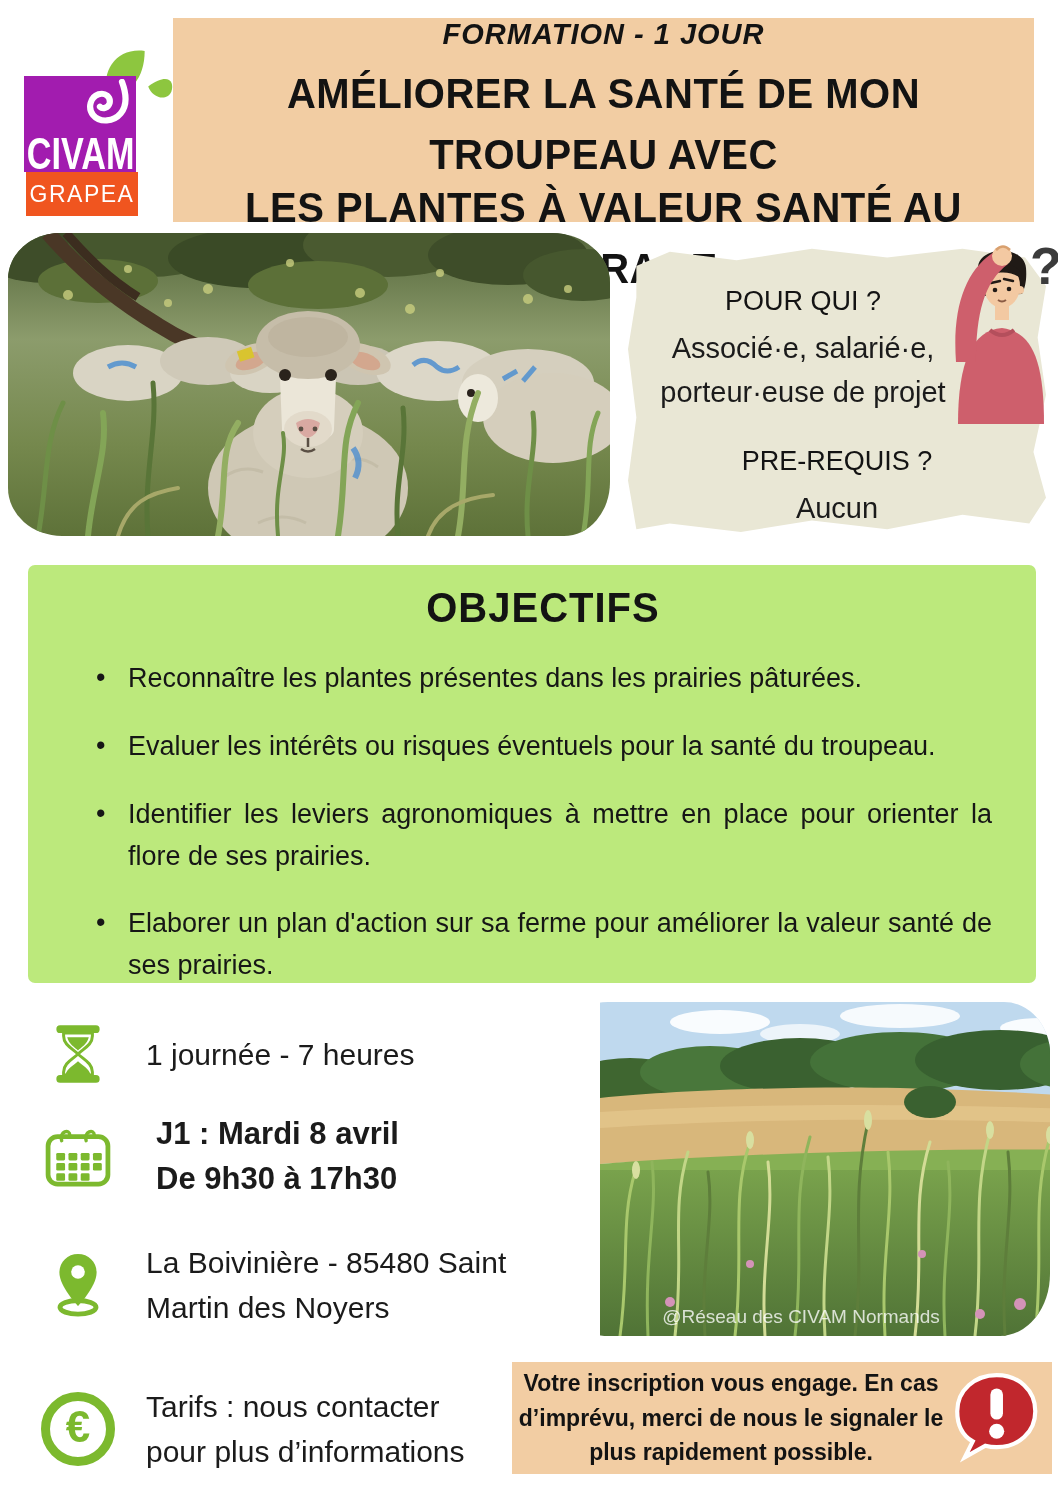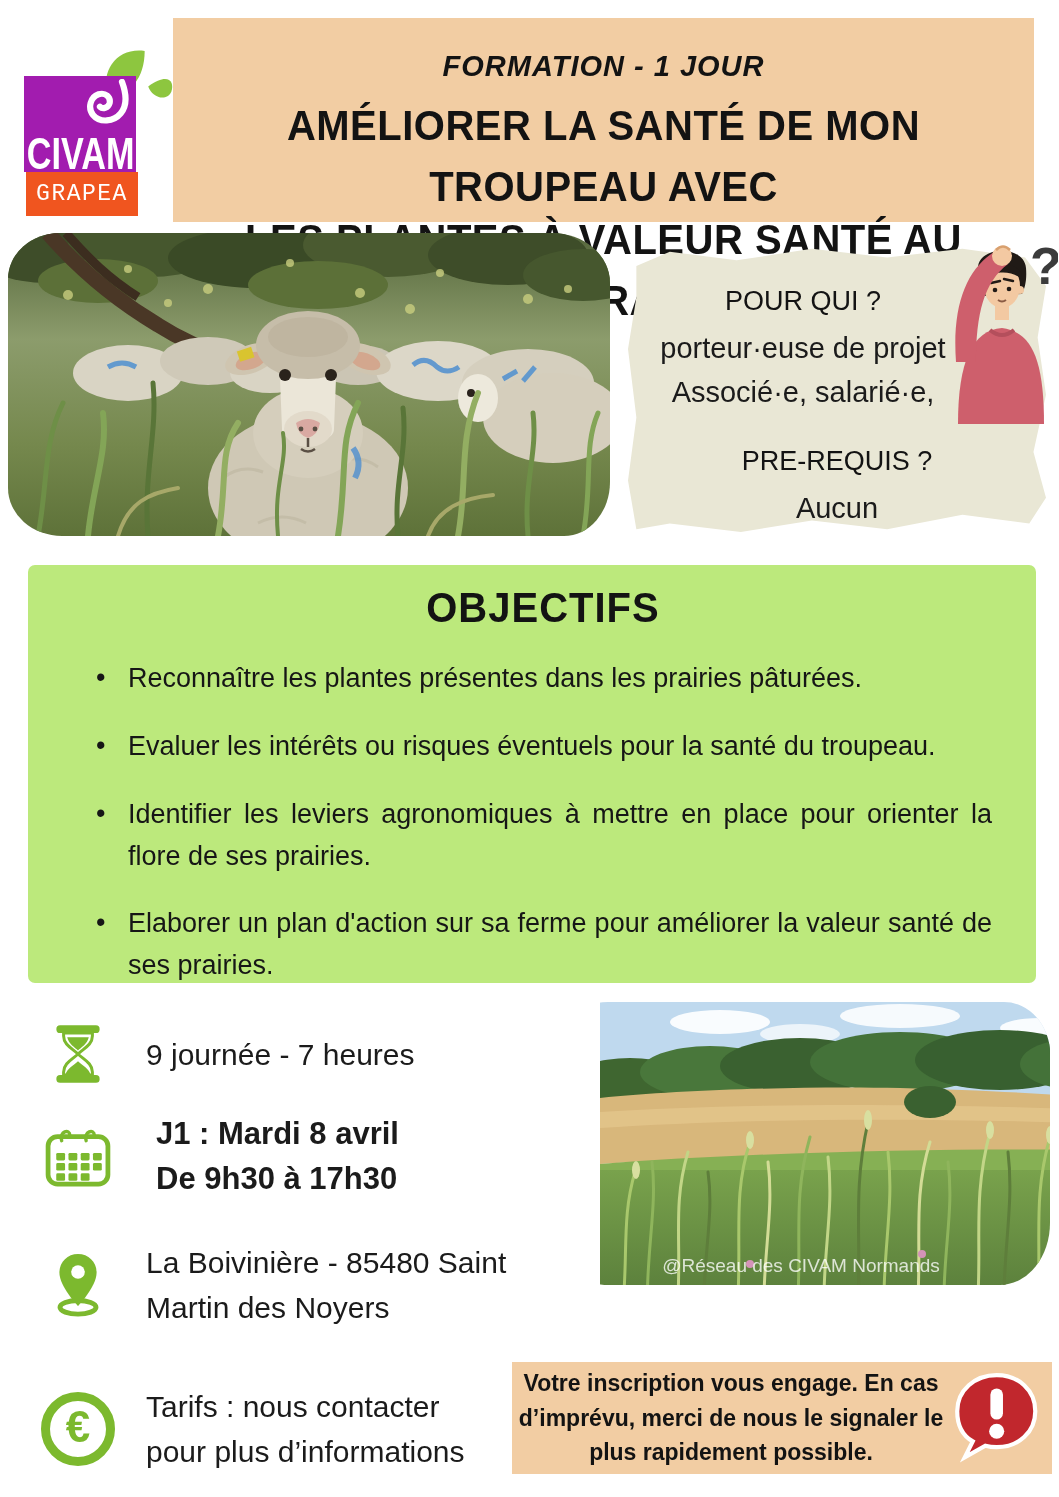--- a/index.html
+++ b/index.html
@@ -5,21 +5,21 @@
   * { margin:0; padding:0; box-sizing:border-box; }
   body { background:#fff; }
   .page {
     position:relative; width:1059px; height:1497px; background:#ffffff;
     font-family:"Liberation Sans", sans-serif; color:#1b1b1b; overflow:hidden;
   }
   
   .header-banner {
     position:absolute; left:173px; top:18px; width:861px; height:204px;
     background:#F2CDA3; display:flex; flex-direction:column; align-items:center;
-    padding-top:32px;
+    padding-top:0;
   }
   .kicker { font-size:29px; font-weight:bold; font-style:italic; letter-spacing:1px; color:#131313; }
   .title-line {
     font-size:40px; font-weight:bold; color:#131313; letter-spacing:.5px;
     line-height:1.42; display:inline-block; transform:scaleY(1.08);
   }
   .title-wrap { margin-top:16px; text-align:center; }
   
   .logo { position:absolute; left:22px; top:44px; width:150px; height:176px; }
   .logo .leaves { position:absolute; right:-4px; top:-2px; }
@@ -27,28 +27,28 @@
   .logo .spiral { position:absolute; right:3px; top:3px; }
   .logo .civam {
     position:absolute; left:0; bottom:-8px; width:100%; text-align:center;
     color:#fff; font-weight:bold; font-size:36px; letter-spacing:0px;
     transform:scale(.95,1.25); transform-origin:center bottom;
   }
   .logo .orange-box {
     position:absolute; left:4px; top:128px; width:112px; height:44px; background:#F0551F;
     display:flex; align-items:center; justify-content:center;
   }
-  .logo .grapea { color:#fff; font-size:23px; letter-spacing:1.5px;font-family:Liberation Mono, monospace; }
+  .logo .grapea { color:#fff; font-size:23px; letter-spacing:1.5px; }
   
   .sheep-photo {
     position:absolute; left:8px; top:233px; width:602px; height:303px;
     border-radius:52px 58px 46px 54px / 46px 50px 54px 48px; overflow:hidden;
   }
   .meadow-photo {
-    position:absolute; left:552px; top:1002px; width:498px; height:283px;
+    position:absolute; left:552px; top:1002px; width:498px; height:334px;
     border-radius:56px 46px 50px 58px / 48px 52px 62px 44px; overflow:hidden;padding-left:48px;
   }
   .photo-credit {
     position:absolute; bottom:8px; left:0; width:100%; text-align:center;
     color:rgba(255,255,255,.78); font-size:19px;
   }
   
   .audience {
     position:absolute; left:628px; top:246px; width:418px; height:286px;
     background:#E9E7D5; padding-top:40px;
@@ -208,22 +208,22 @@
         <path d="M575,303 C585,250 575,215 590,180" stroke="#83A557" stroke-width="5"></path>
         <path d="M110,303 C120,270 140,260 170,255" stroke="#A7A869" stroke-width="4"></path>
         <path d="M420,303 C430,275 455,265 485,262" stroke="#A7A869" stroke-width="4"></path>
       </g>
     </svg>
   </div>
 
   <div class="audience">
     <div class="aud-top">
       <div class="aud-heading">POUR QUI ?</div>
+      <div class="aud-line">Associé·e, salarié·e,</div>
       <div class="aud-line">porteur·euse de projet</div>
-      <div class="aud-line">Associé·e, salarié·e,</div>
     </div>
     <div class="aud-bottom">
       <div class="aud-heading">PRE-REQUIS ?</div>
       <div class="aud-line">Aucun</div>
     </div>
   </div>
 
   <svg class="person" width="116" height="190" viewBox="0 0 116 190">
     <path d="M16,190 C16,128 30,96 60,94 C90,98 102,126 102,190 Z" fill="#CE5F6C"></path>
     <path d="M48,96 q12,10 24,0" fill="none" stroke="#B44F5C" stroke-width="4"></path>
@@ -268,21 +268,21 @@
   <div class="row row-duration">
     <div class="icon-box">
       <svg width="60" height="92" viewBox="0 0 100 100" fill="#7CB92E">
         <rect x="14" y="2" width="72" height="13" rx="6"></rect>
         <rect x="14" y="85" width="72" height="13" rx="6"></rect>
         <path d="M26,15 h48 v5 c0,15 -15,21 -24,30 c9,9 24,15 24,30 v5 h-48 v-5 c0,-15 15,-21 24,-30 c-9,-9 -24,-15 -24,-30 z" fill="none" stroke="#7CB92E" stroke-width="5"></path>
         <path d="M32,22 h36 c-3,12 -13,17 -18,22 c-5,-5 -15,-10 -18,-22 z"></path>
         <path d="M50,62 c7,7 19,12 21,23 h-42 c2,-11 14,-16 21,-23 z"></path>
       </svg>
     </div>
-    <div class="info-text">9 journée - 7 heures</div>
+    <div class="info-text">1 journée - 7 heures</div>
   </div>
 
   <div class="row row-date">
     <div class="icon-box">
       <svg width="68" height="80" viewBox="0 0 100 92">
         <rect x="6" y="16" width="88" height="70" rx="14" fill="#ffffff" stroke="#7CB92E" stroke-width="7"></rect>
         <path d="M26,22 C22,8 38,4 38,14 M62,22 C58,8 74,4 74,14" fill="none" stroke="#7CB92E" stroke-width="5" stroke-linecap="round"></path>
         <g fill="#7CB92E">
           <rect x="18" y="40" width="13" height="11" rx="2"></rect>
             <rect x="36" y="40" width="13" height="11" rx="2"></rect>

